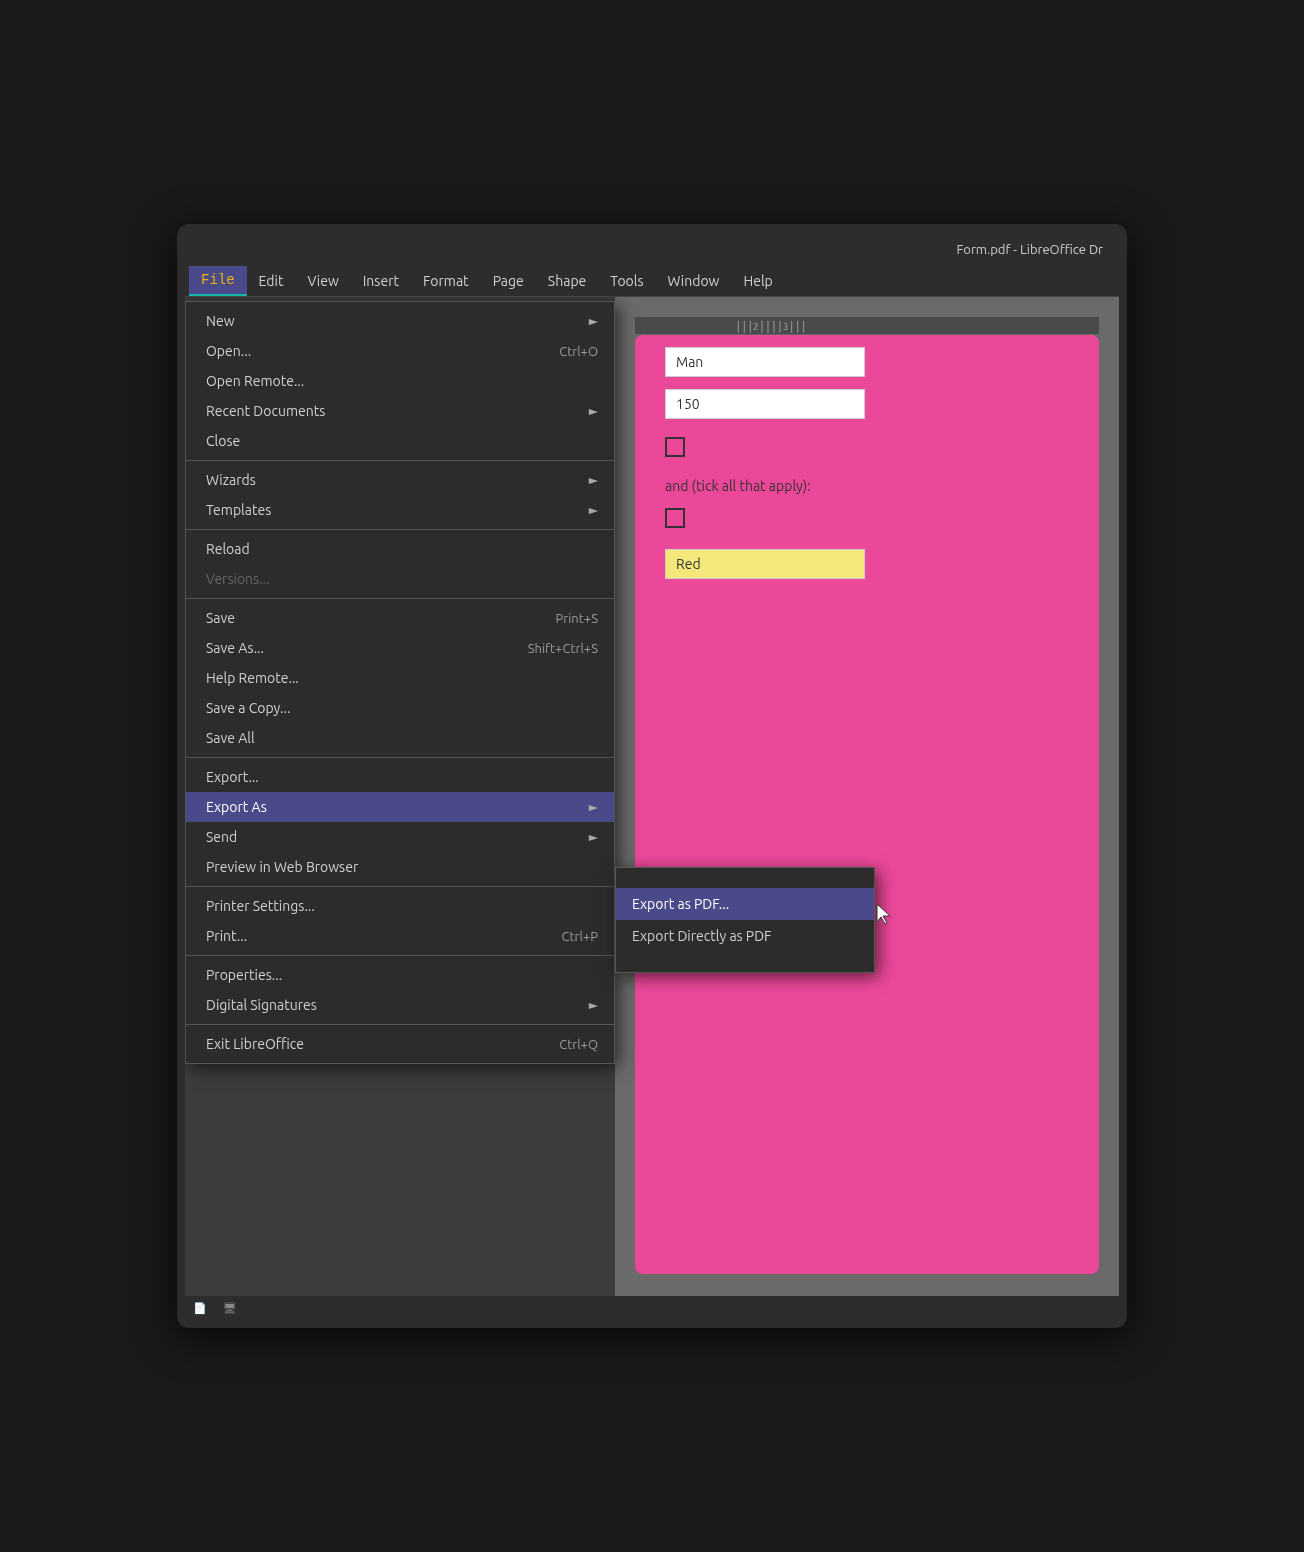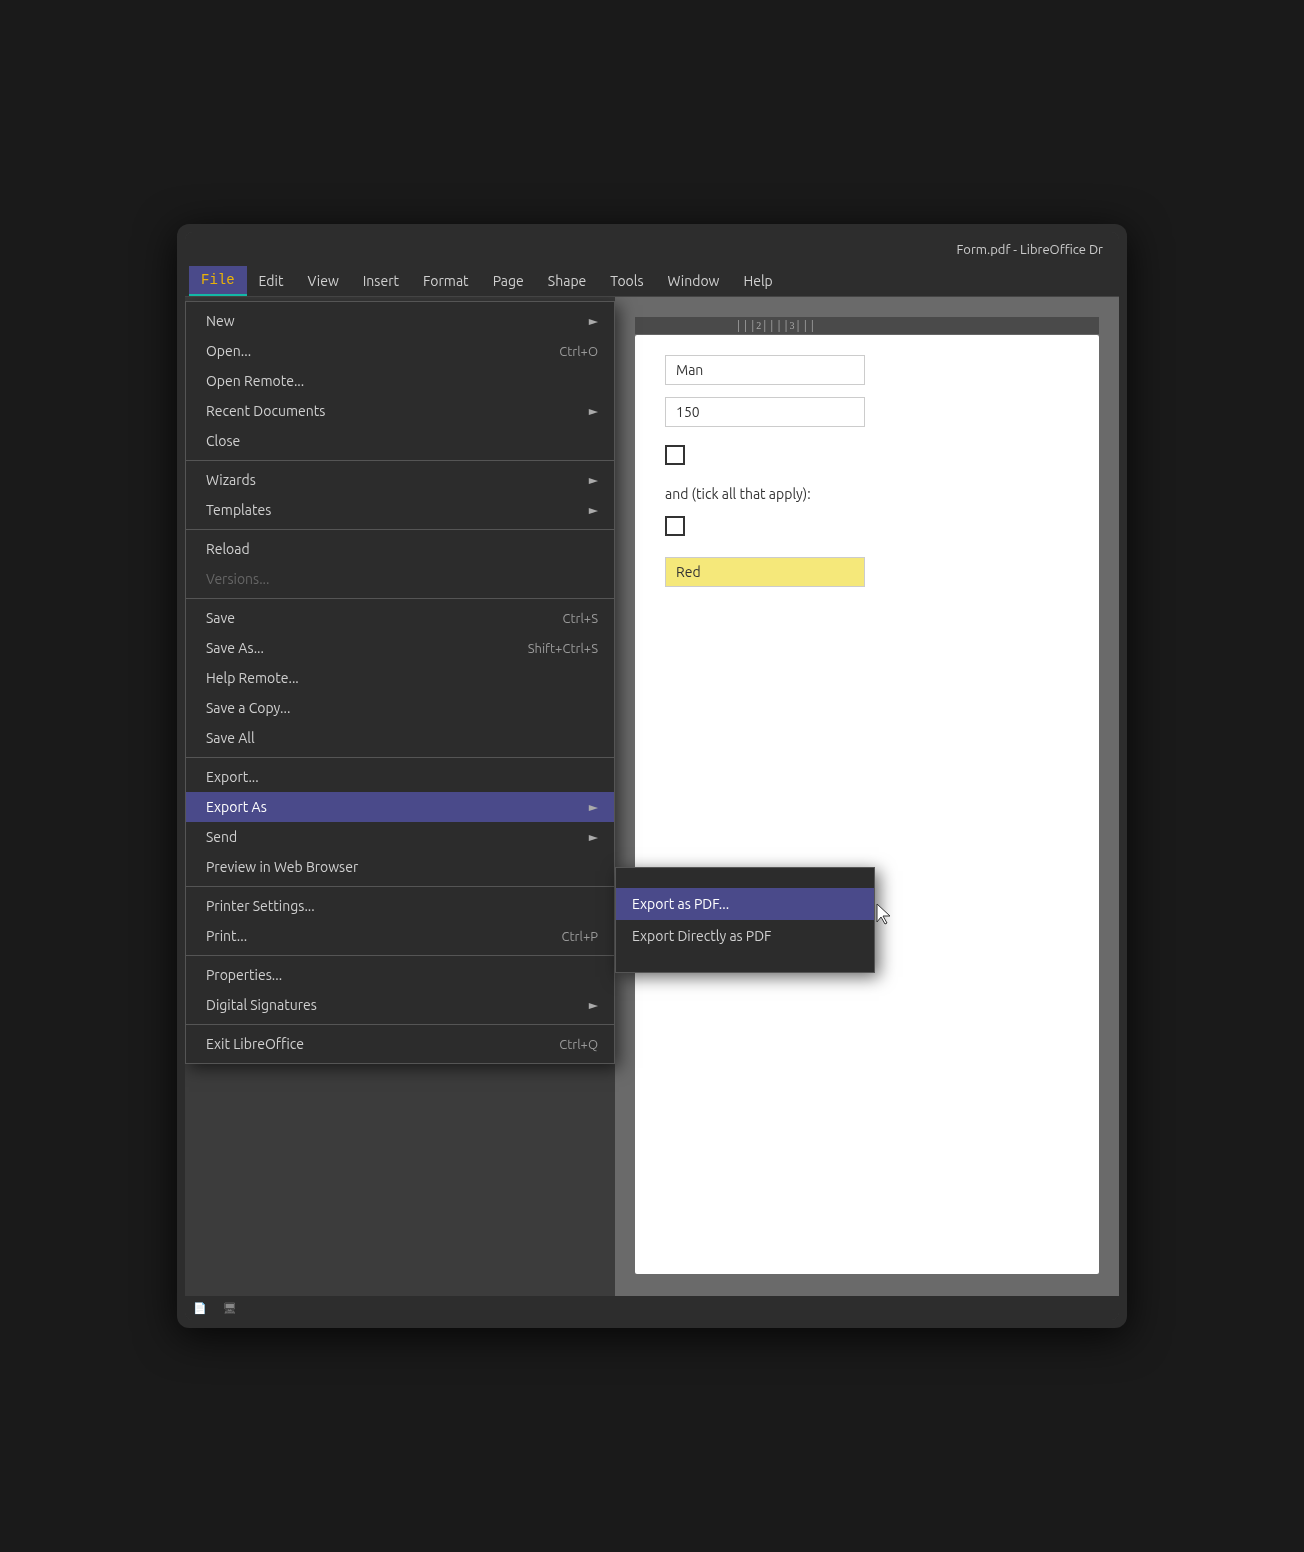--- a/index.html
+++ b/index.html
@@ -138,28 +138,27 @@
       padding: 20px;
       overflow: hidden;
       position: relative;
     }
     .ruler-h {
       height: 18px;
       background: #4a4a4a;
       border-bottom: 1px solid #666;
       position: relative;
       overflow: hidden;
-      font-family: Liberation Serif, serif;
     }
     .doc-page {
-      background: #ffffff;
+      background: #ec4899;
       width: 100%;
       height: calc(100% - 20px);
-      border-radius: 2px;
-      padding: 20px 30px;
+      border-radius: 8px;
+      padding: 12px 30px;
       overflow: hidden;
     }
     .form-field-group {
       margin-bottom: 12px;
     }
     .form-input-box {
       border: 1px solid #ccc;
       padding: 6px 10px;
       width: 200px;
       font-size: 14px;
@@ -269,21 +268,21 @@
             <span>Reload</span>
           </div>
           <div class="dropdown-item disabled">
             <span>Versions...</span>
           </div>
         </div>
 
         <div class="menu-section">
           <div class="dropdown-item">
             <span>Save</span>
-            <span class="shortcut">Ctrl+S</span>
+            <span class="shortcut">Print+S</span>
           </div>
           <div class="dropdown-item">
             <span>Save As...</span>
             <span class="shortcut">Shift+Ctrl+S</span>
           </div>
           <div class="dropdown-item">
             <span>Help Remote...</span>
           </div>
           <div class="dropdown-item">
             <span>Save a Copy...</span>

